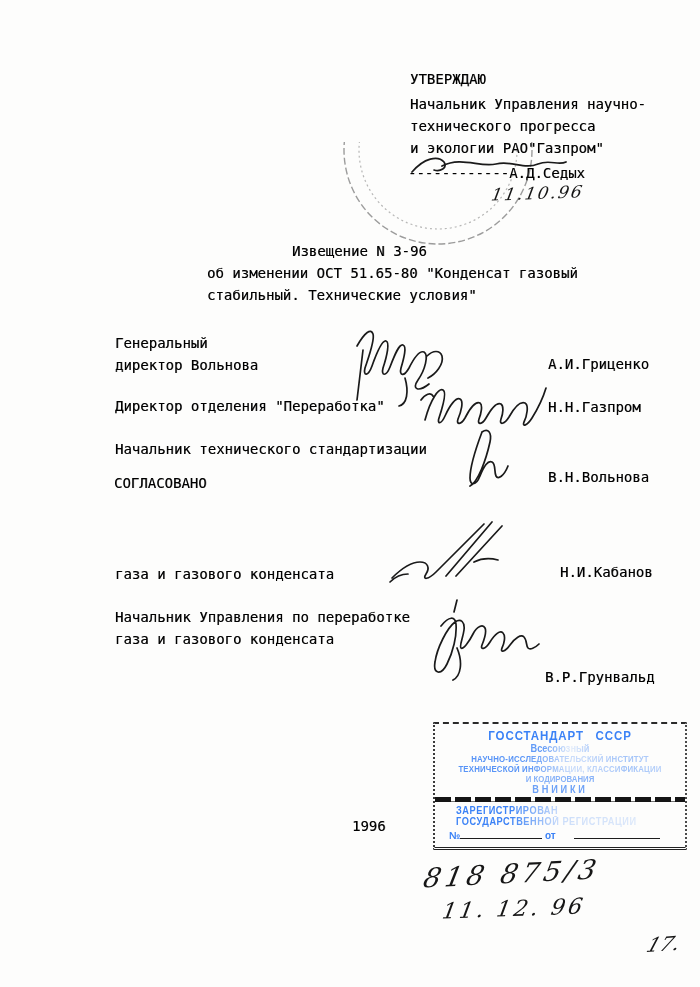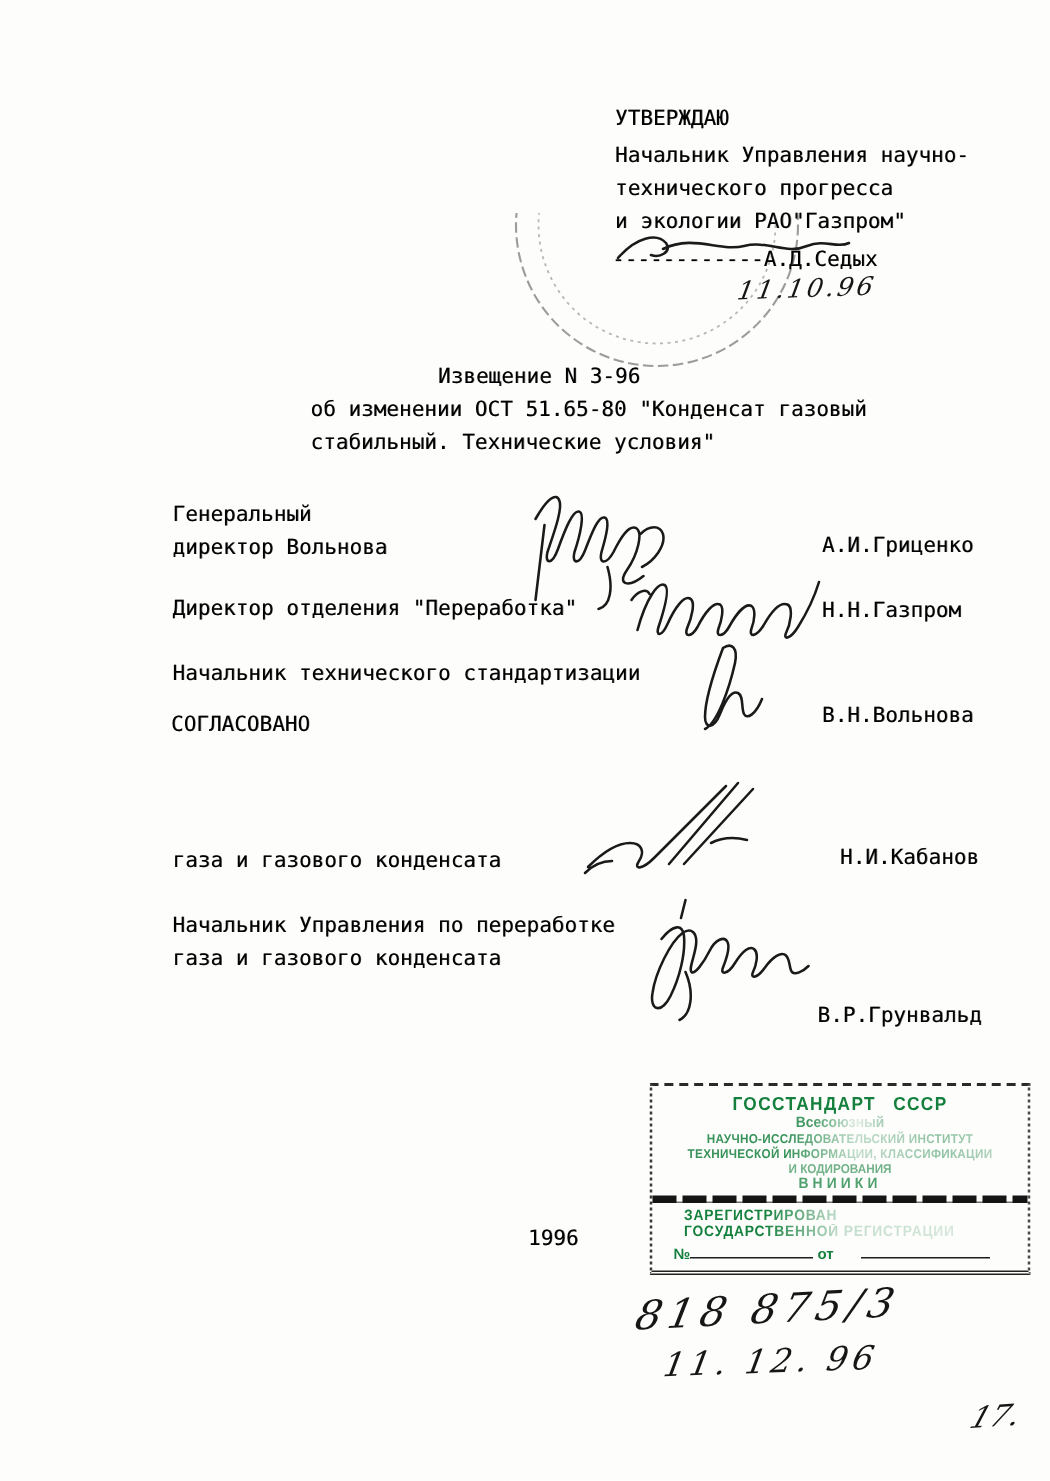--- a/index.html
+++ b/index.html
@@ -8,21 +8,21 @@
   .typew{position:absolute;font-family:"DejaVu Sans Mono", monospace;font-size:14px;
          line-height:22px;color:#000000;white-space:pre;text-shadow:0.4px 0 0 rgba(20,20,20,.55);}
   .hand{position:absolute;font-family:"DejaVu Serif", serif;font-style:italic;color:#161616;
         white-space:pre;}
   .sig{position:absolute;}
   .sig path{fill:none;stroke:#1a1a1a;stroke-width:1.7;stroke-linecap:round;stroke-linejoin:round;}
   
   #reg-stamp{position:absolute;left:433px;top:722px;width:254px;height:128px;
              border-top:2px dashed #2a2a2a;border-left:2px dotted #3a3a3a;border-right:2px dotted #4a4a4a;
              border-bottom:3px double #222;box-sizing:border-box;
-             font-family:"Liberation Sans", sans-serif;font-weight:bold;color:#15803d;
+             font-family:"Liberation Sans", sans-serif;font-weight:bold;color:#3b82f6;
              text-align:center;filter:blur(.2px);}
   .st-line{display:block;transform:scaleX(.92);transform-origin:center;}
   .st-org1{font-size:12.5px;letter-spacing:1px;word-spacing:8px;margin-top:5px;}
   .st-org2{font-size:10px;opacity:.8;-webkit-mask-image:linear-gradient(90deg,#000 42%,rgba(0,0,0,.15) 55%,#000 75%);
            mask-image:linear-gradient(90deg,#000 42%,rgba(0,0,0,.15) 55%,#000 75%);}
   .st-org3,.st-org4{font-size:8.5px;letter-spacing:.2px;opacity:.85;
            -webkit-mask-image:linear-gradient(90deg,#000 35%,rgba(0,0,0,.3) 55%,rgba(0,0,0,.55) 80%,rgba(0,0,0,.35) 100%);
            mask-image:linear-gradient(90deg,#000 35%,rgba(0,0,0,.3) 55%,rgba(0,0,0,.55) 80%,rgba(0,0,0,.35) 100%);}
   .st-org5{font-size:8.5px;opacity:.6;}
   .st-org6{font-size:10px;letter-spacing:3px;opacity:.75;}

